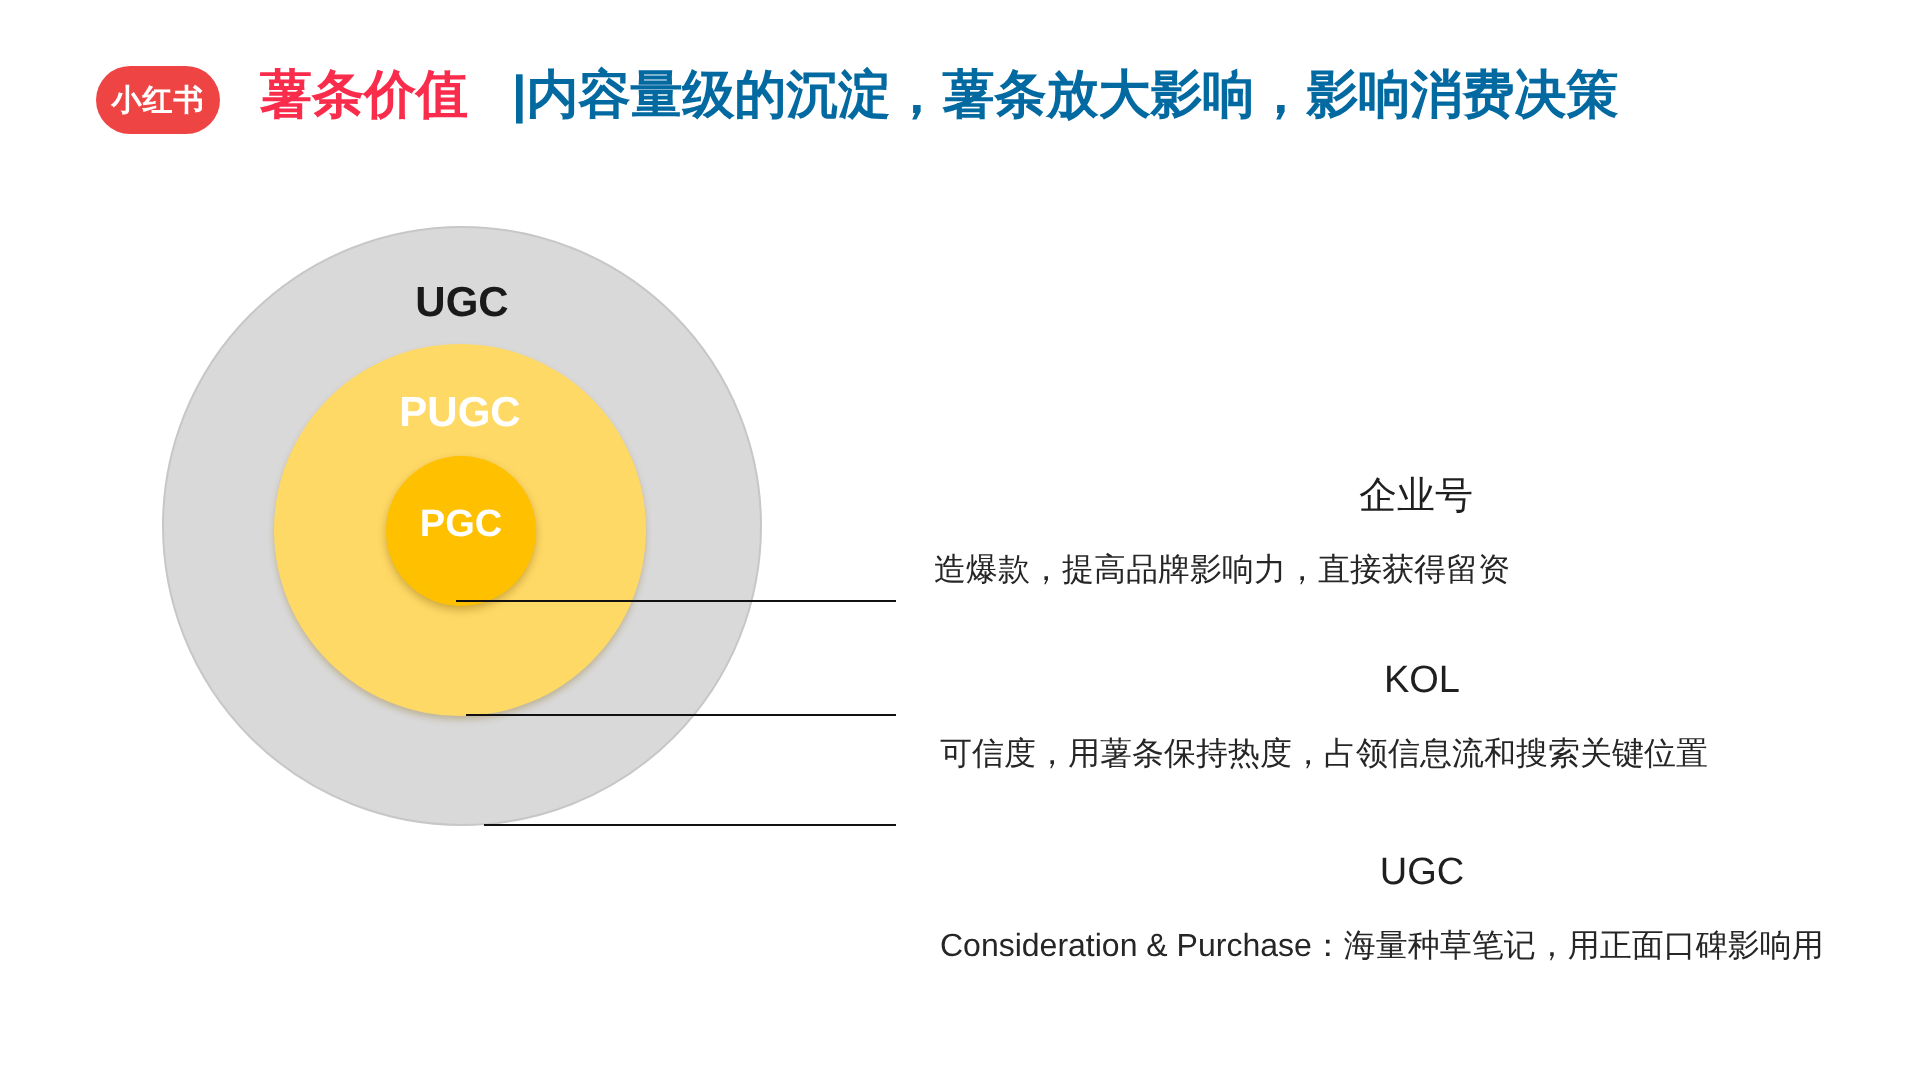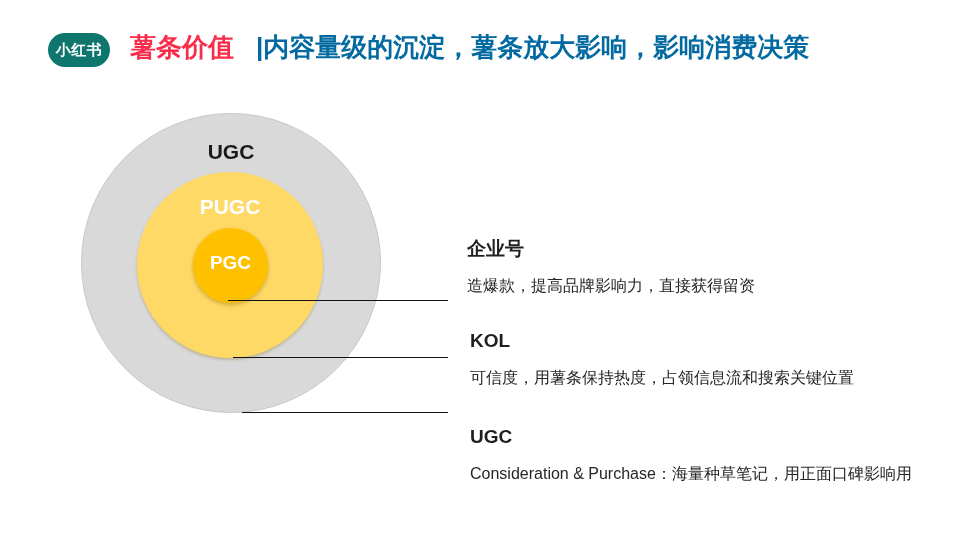--- a/index.html
+++ b/index.html
@@ -52,29 +52,29 @@
   .connector-1 { left: 228px; top: 300px; width: 220px; }
   .connector-2 { left: 233px; top: 357px; width: 215px; }
   .connector-3 { left: 242px; top: 412px; width: 206px; }
 
   
   .annotation { position: absolute; width: 482px; color: #262626; }
   .annotation-1 { left: 467px; top: 236px; }
   .annotation-2 { left: 470px; top: 328px; }
   .annotation-3 { left: 470px; top: 424px; }
   .annotation .annotation-heading {
-    margin: 0 0 8px 0; font-size: 19px; font-weight: bold;
-    color: #1f1f1f; line-height: 26px;
+    margin: 0 0 8px 0; font-size: 19px; font-weight: normal;
+    color: #1f1f1f; line-height: 26px; text-align: center;
   }
   .annotation .body-line { font-size: 16px; line-height: 32px; }
 </style>
 </head>
 <body>
 
-<div class="logo-pill" style="background: #0f766e;">小红书</div>
+<div class="logo-pill" style="background: #ef4444;">小红书</div>
 
 <div class="slide-title">
   <span class="title-highlight" style="color: rgb(250, 44, 76);">薯条价值</span><span class="title-rest">|内容量级的沉淀，薯条放大影响，影响消费决策</span>
 </div>
 
 <div class="ring ring-outer" style="background: rgb(217, 217, 217);"></div>
 <div class="ring ring-middle" style="background: rgb(255, 217, 102);"></div>
 <div class="ring ring-inner" style="background: rgb(255, 192, 0);">
   <span class="label-pgc">PGC</span>
 </div>

